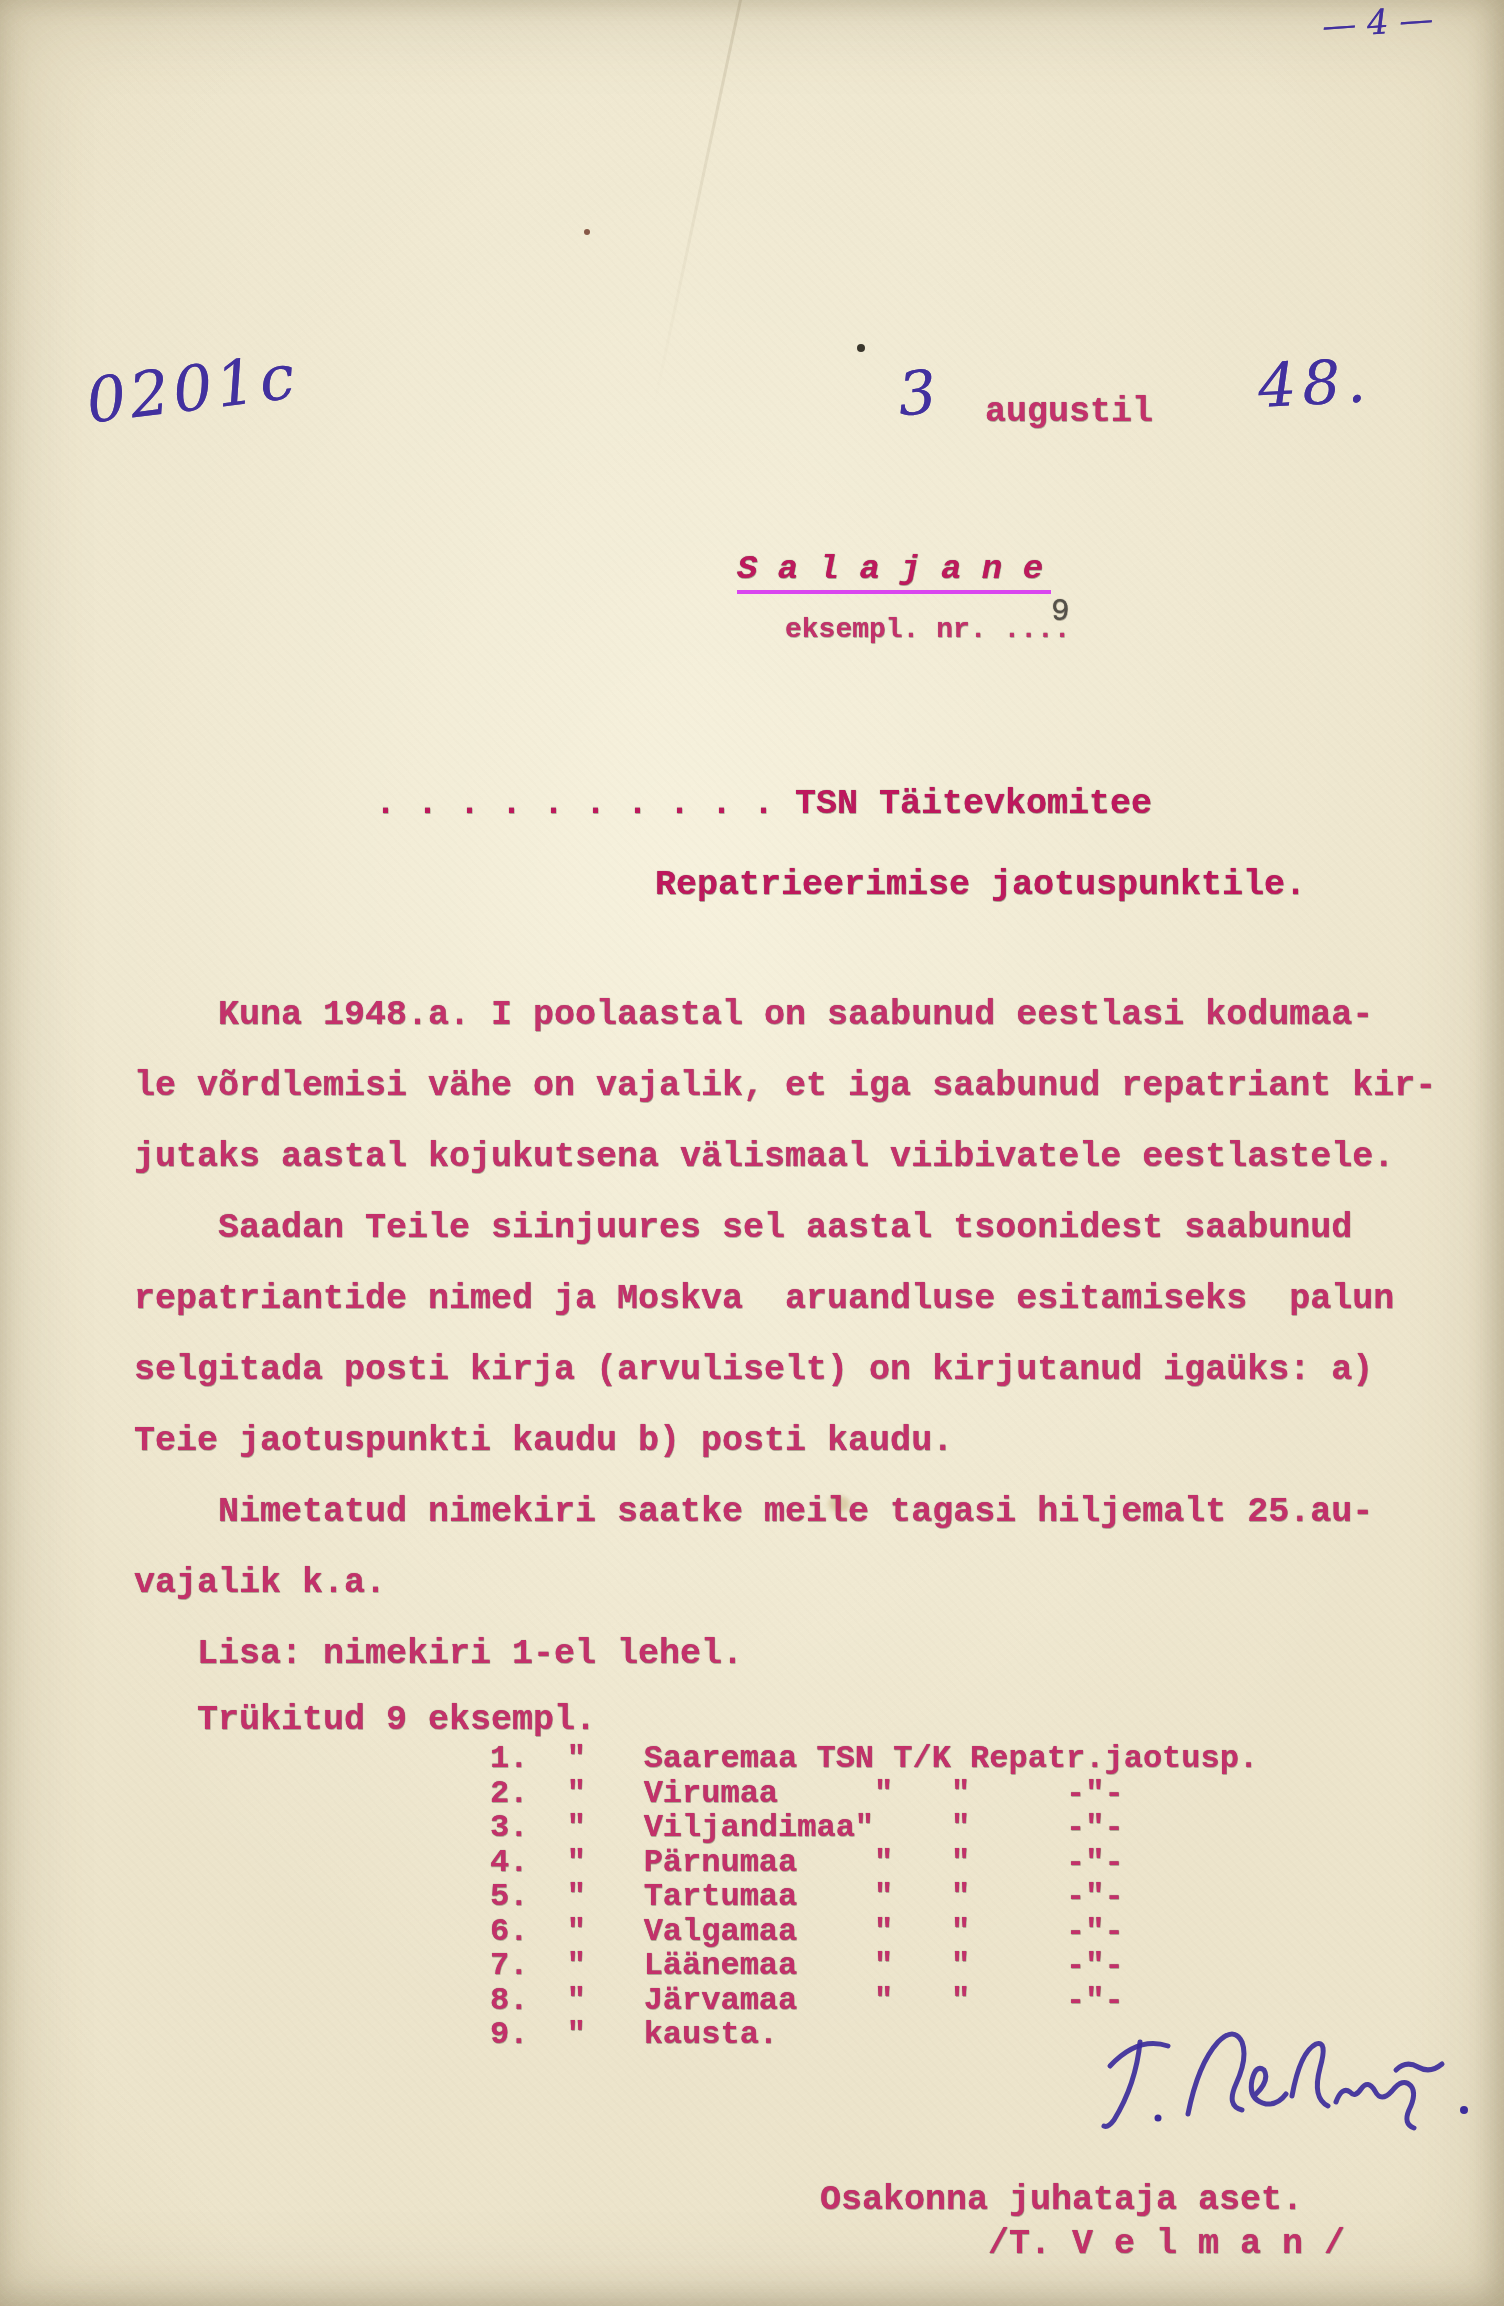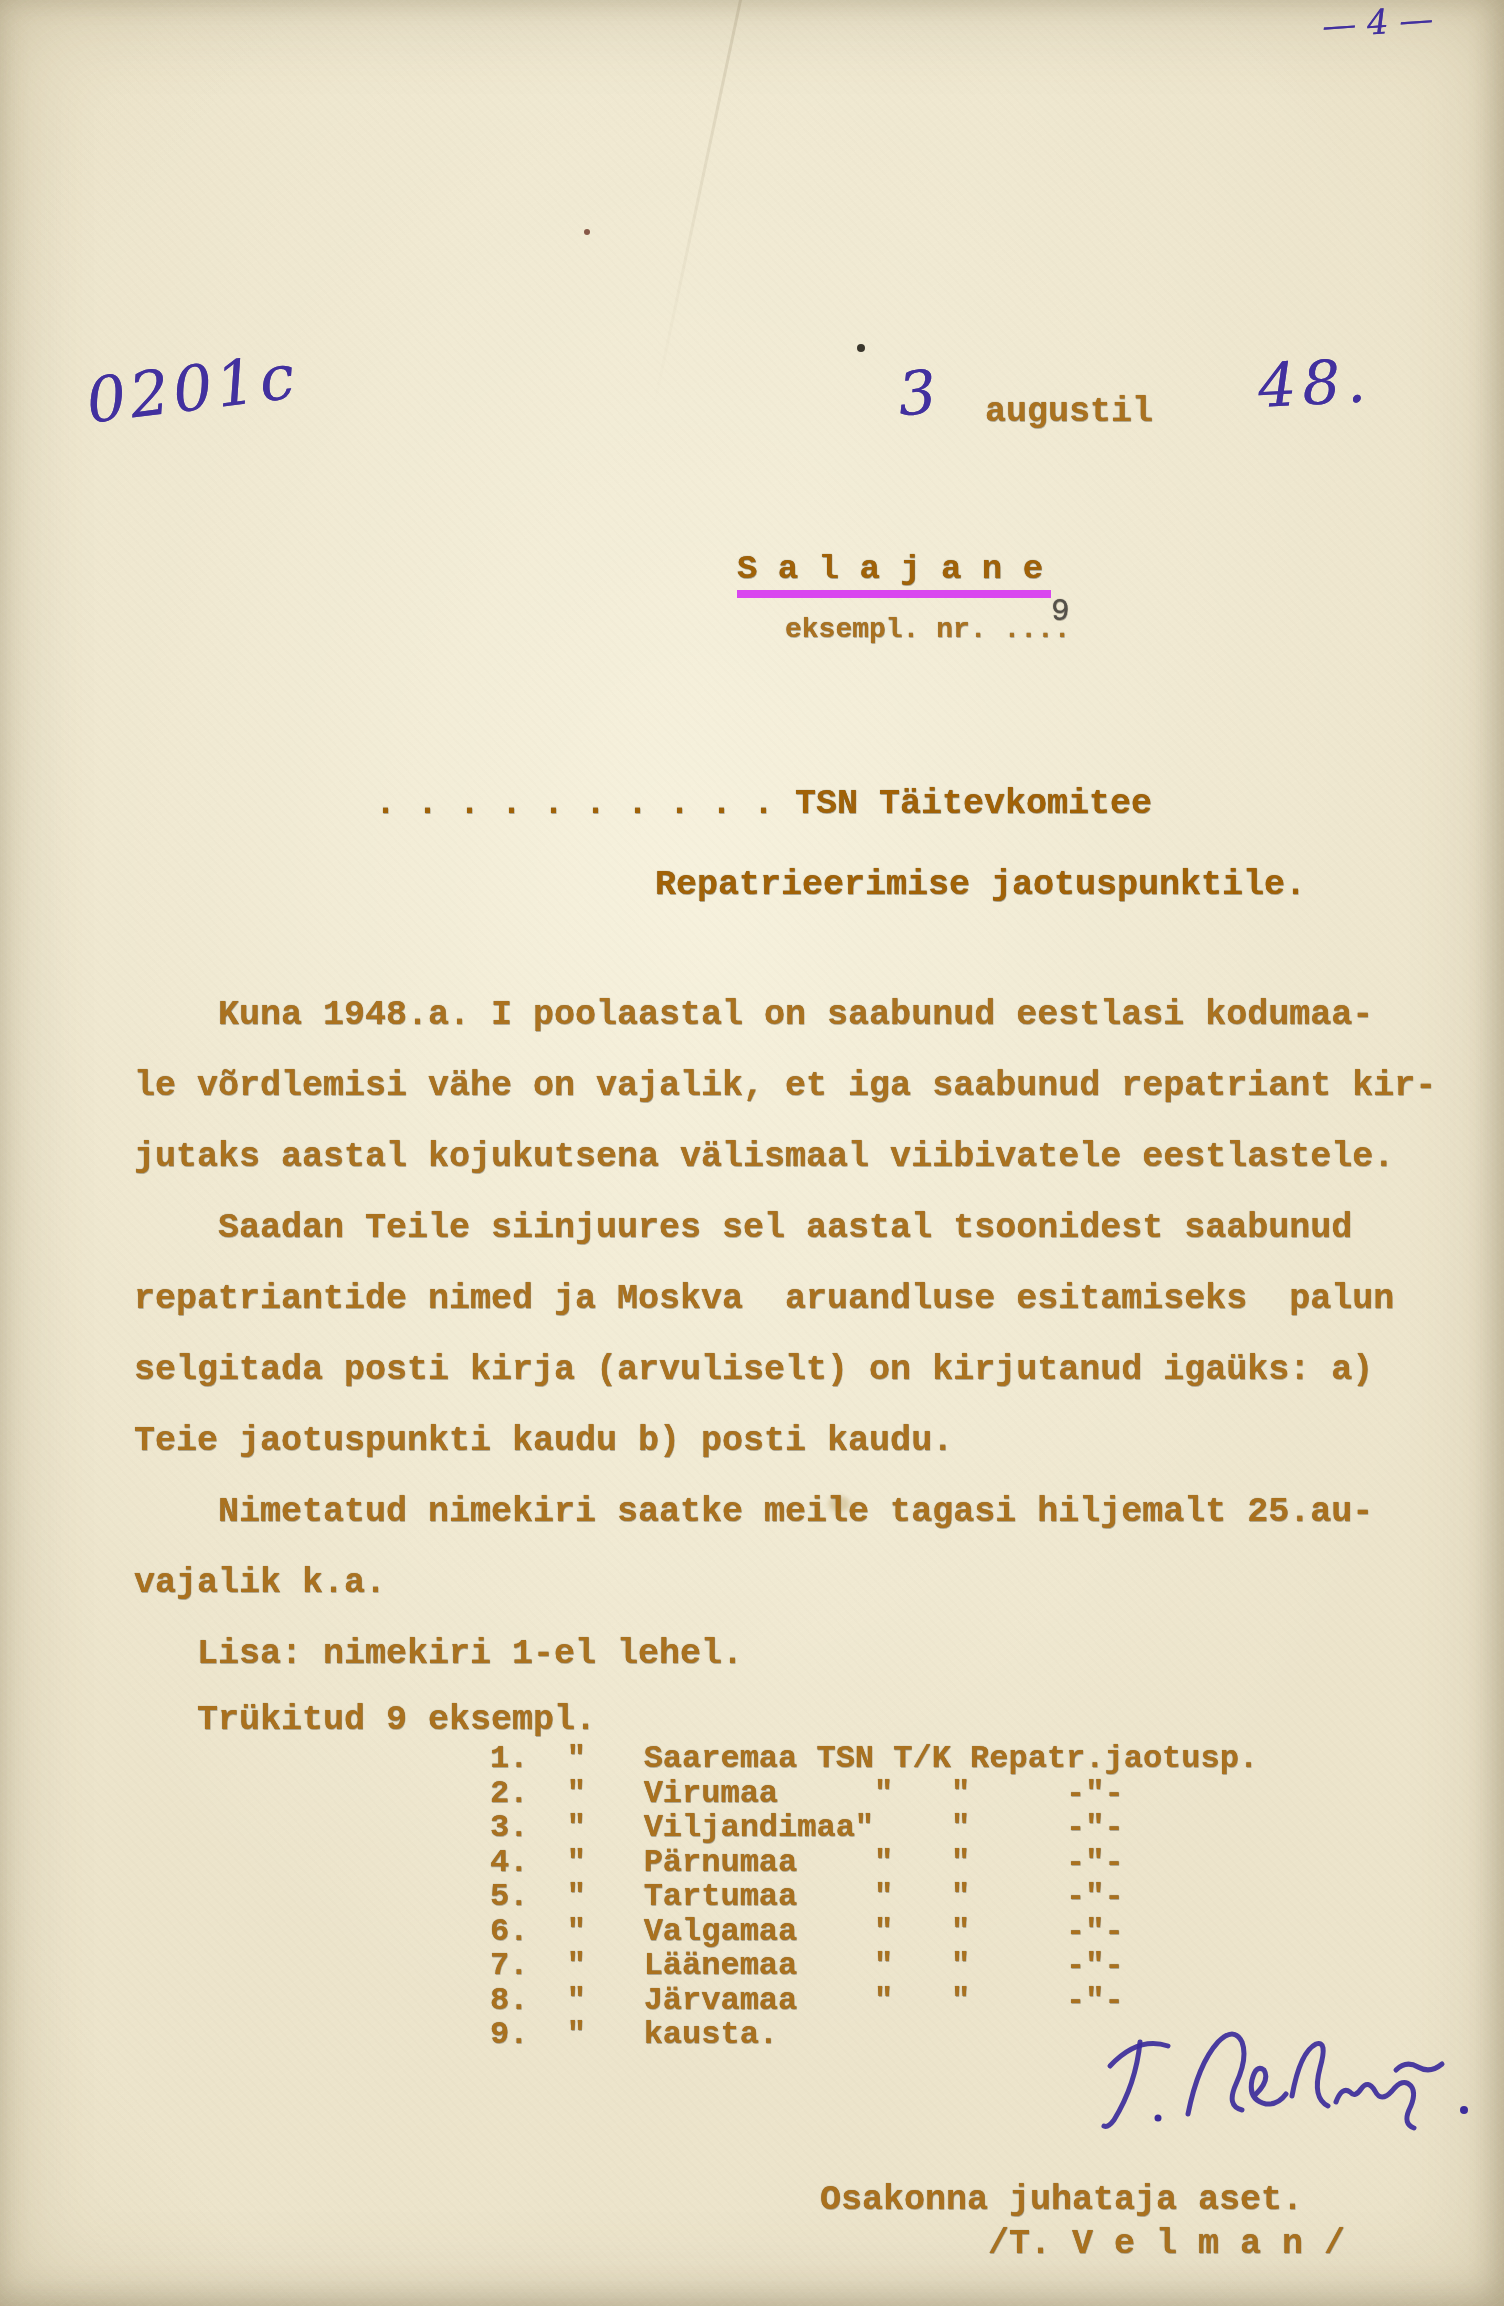--- a/index.html
+++ b/index.html
@@ -13,27 +13,27 @@
     box-shadow: inset 0 0 90px rgba(120,104,70,.28), inset -10px 0 26px rgba(110,95,60,.18),
                 inset 0 -12px 30px rgba(110,95,60,.15);}
   .grain{position:absolute;inset:0;opacity:.18;pointer-events:none;
     background-image:
       repeating-linear-gradient(47deg, rgba(140,125,90,.10) 0 2px, rgba(0,0,0,0) 2px 7px),
       repeating-linear-gradient(-33deg, rgba(255,255,245,.12) 0 1px, rgba(0,0,0,0) 1px 6px);}
   .crease{position:absolute;left:742px;top:-14px;width:3px;height:430px;
     transform:rotate(12deg);transform-origin:top center;opacity:.5;
     background:linear-gradient(to bottom, rgba(135,120,88,.45), rgba(135,120,88,.12) 70%, rgba(135,120,88,0));}
   .speck{position:absolute;border-radius:50%;}
-  .typed{position:absolute;white-space:pre;color:#a16207;font-weight:bold;
+  .typed{position:absolute;white-space:pre;color:#be185d;font-weight:bold;
     text-shadow:0 0 1px rgba(62,56,44,.75), 0.5px 0.5px 0 rgba(62,56,44,.35);}
   .faded{opacity:.88;}
   .hand{position:absolute;white-space:pre;color:#42309f;
     font-family:"DejaVu Serif", serif;font-style:italic;
     text-shadow:0 0 .6px rgba(58,43,150,.8);}
-  .title-underline{border-bottom:8px solid #d946ef;padding-bottom:2px;padding-right:8px;}
+  .title-underline{border-bottom:4px solid #d946ef;padding-bottom:2px;padding-right:8px;font-style:italic;}
   .bodyline{left:134px;font-size:35px;line-height:35px;text-align:center;}
   .listline{left:490px;font-size:32px;line-height:32px;}
   svg.sig{position:absolute;left:1088px;top:2018px;}
   .sig-stroke{fill:none;stroke:#3c2c9b;stroke-width:5;stroke-linecap:round;stroke-linejoin:round;opacity:.92;}
 </style>
 </head>
 <body>
 
 <div class="paper"></div>
 <div class="grain"></div>

